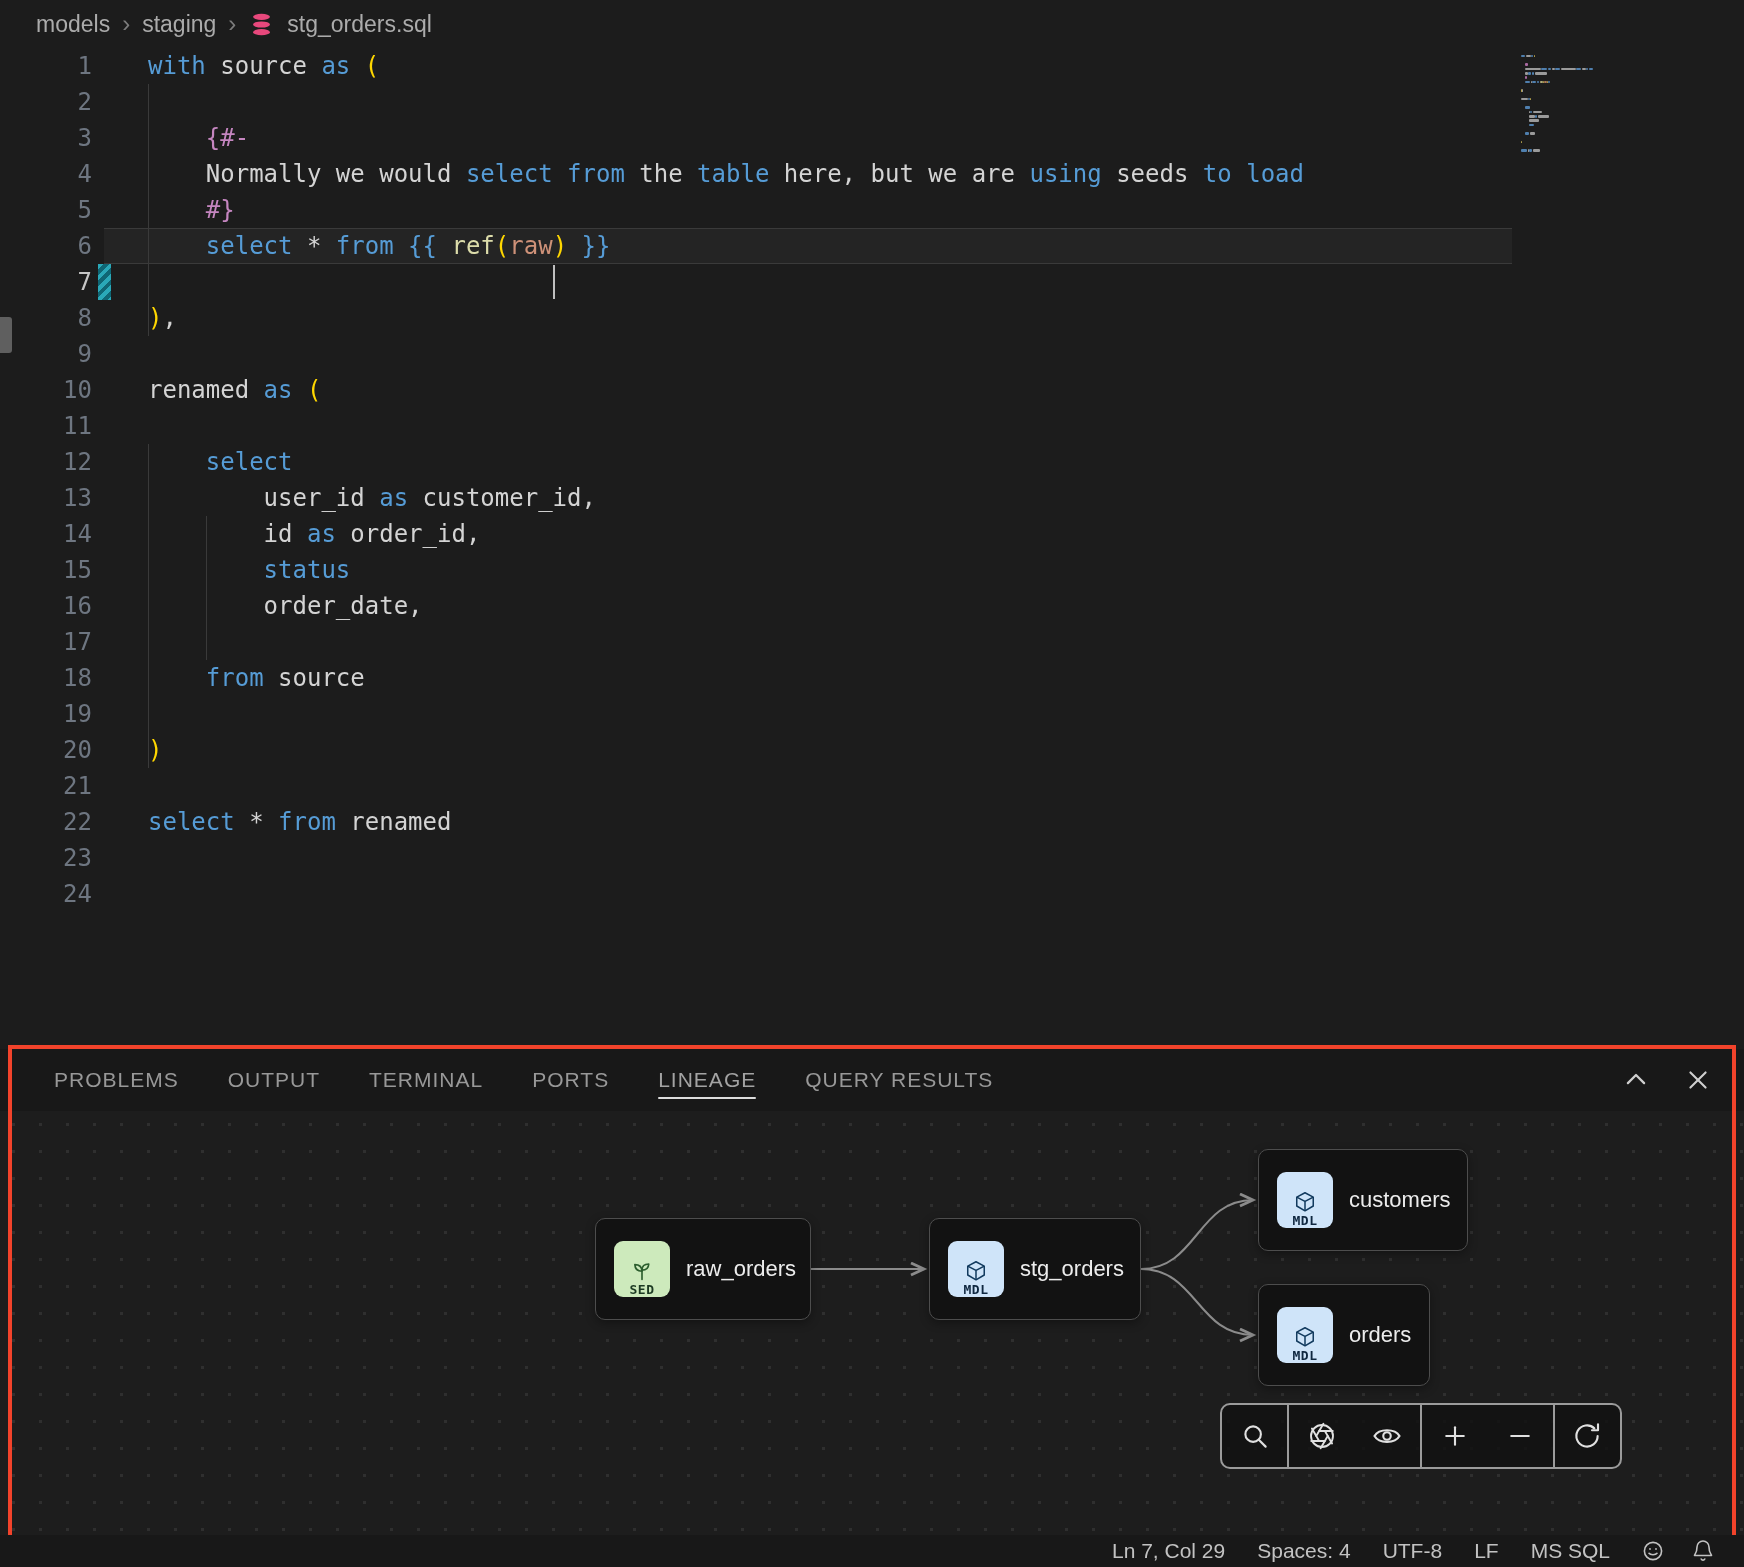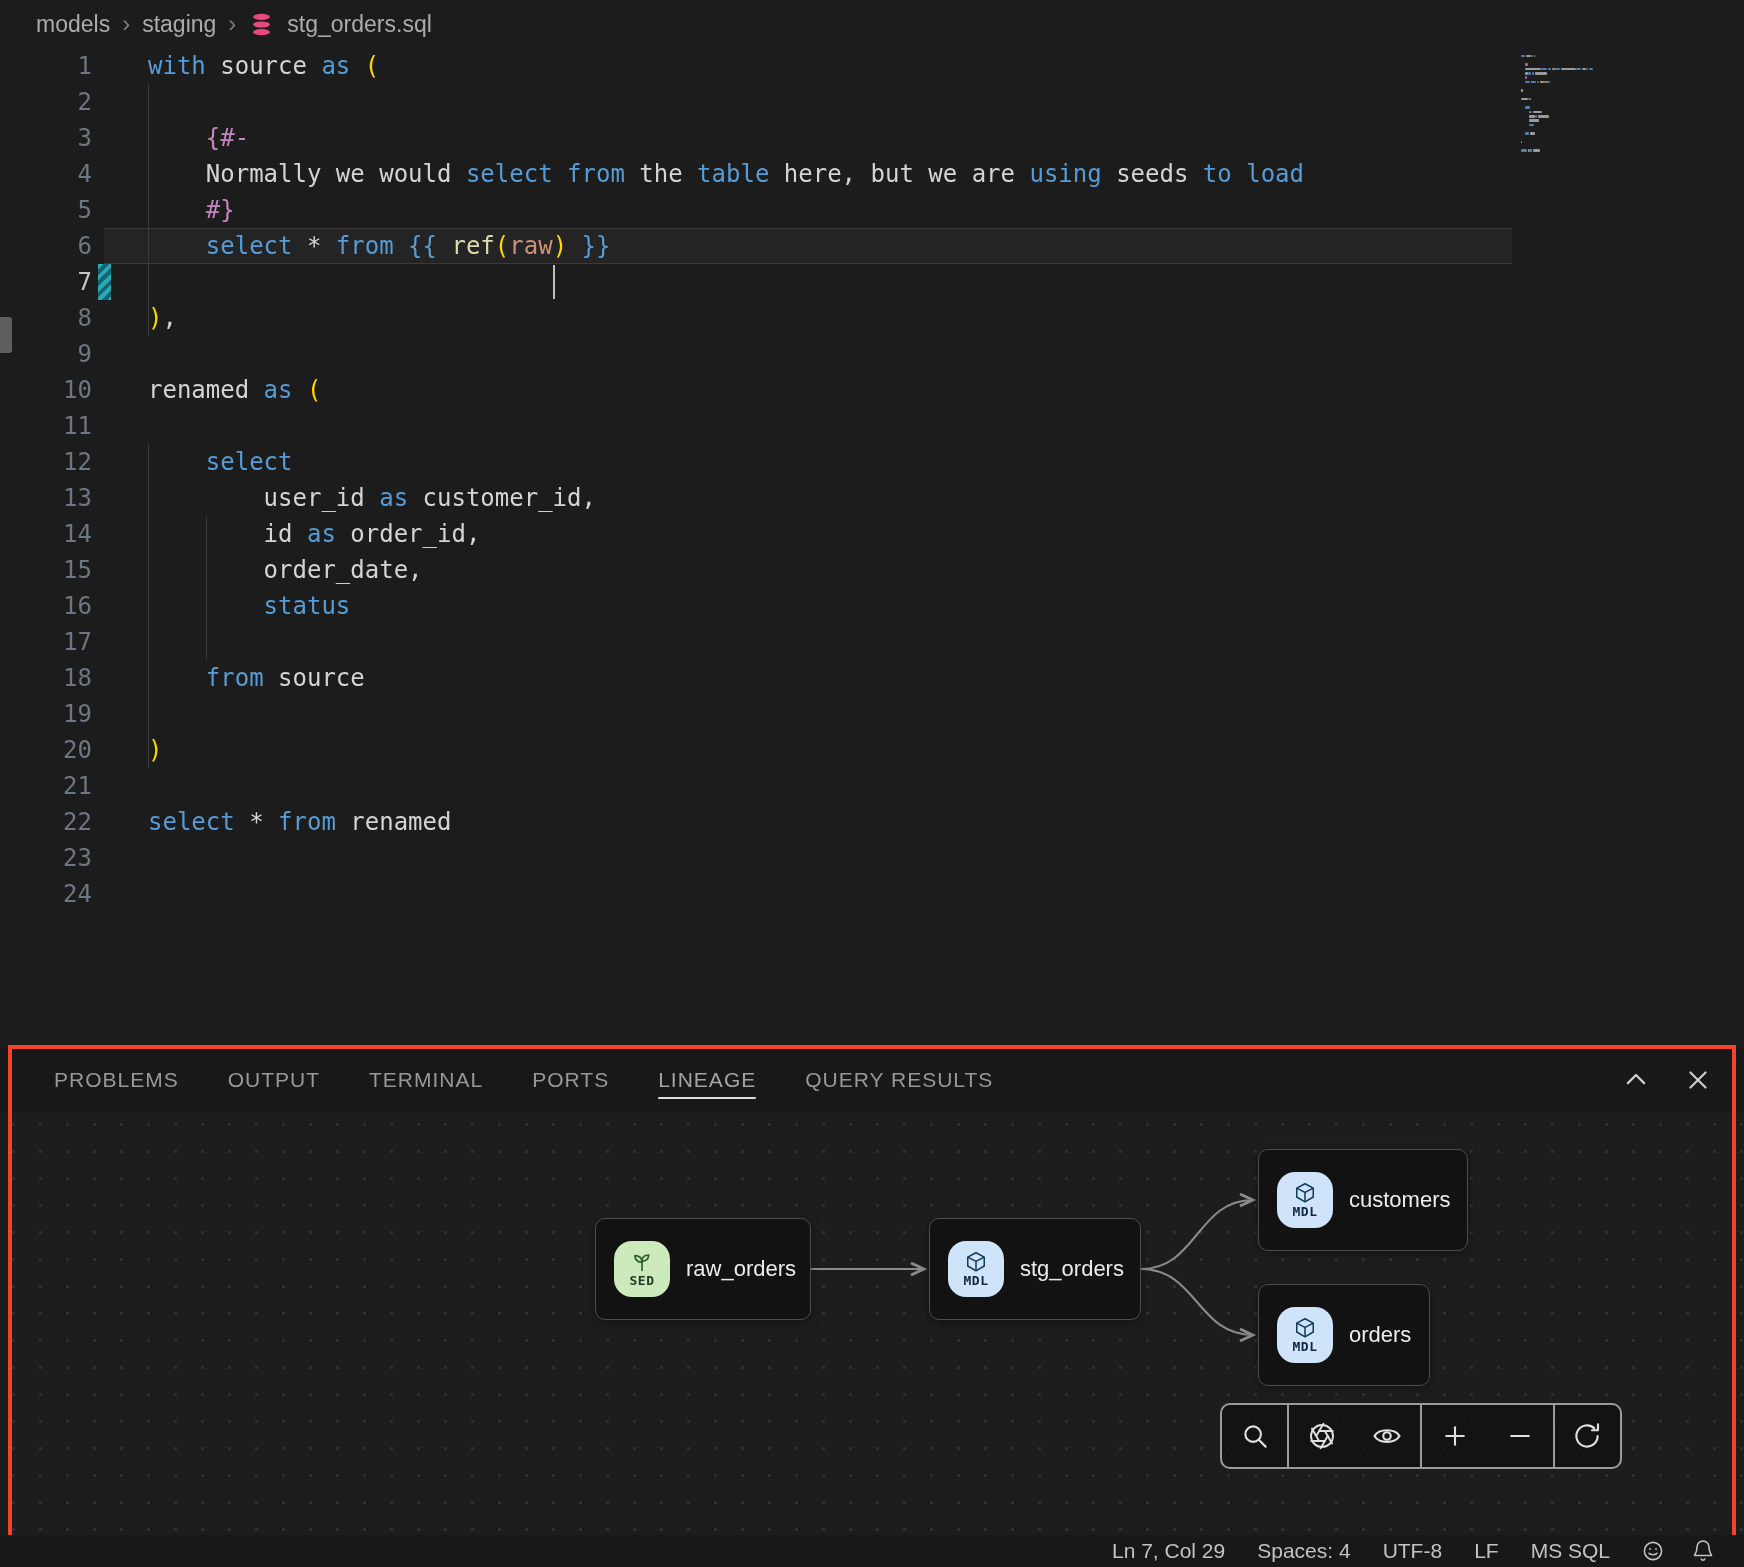--- a/index.html
+++ b/index.html
@@ -61,22 +61,22 @@
 
   .canvas { position:absolute; left:0; top:62px; width:1744px; height:424px; overflow:hidden;
     background-color:#1d1d1d;
     background-image:radial-gradient(circle,#2f2f2f 1.7px,transparent 1.9px);
     background-size:27px 27px; }
   #edges-svg { position:absolute; left:0; top:0; width:100%; height:100%; }
   .edge { fill:none; stroke:var(--edge,#8b8b8b); stroke-width:2; }
   .node { position:absolute; background:#121212; border:1.5px solid #4d4d4d; border-radius:10px;
     display:flex; align-items:center; gap:16px; padding:0 18px; cursor:pointer;
     box-shadow:0 3px 10px rgba(0,0,0,.35); }
-  .badge { width:56px; height:56px; border-radius:18px; flex:none;
-    display:flex; flex-direction:column; align-items:center; justify-content:center; }
+  .badge { width:56px; height:56px; border-radius:9px; flex:none;
+    display:flex; flex-direction:column; align-items:center; justify-content:flex-end; }
   .badge.seed  { background:var(--seedbg,#cdeabc); }
   .badge.model { background:var(--modelbg,#cfe4f9); }
   .badge-glyph { display:flex; height:24px; align-items:center; }
   .badge-label { font-family:"DejaVu Sans Mono", monospace; font-size:13px; font-weight:bold;
     color:#1c3а22; color:#1c3a22; letter-spacing:.5px; line-height:14px; }
   .badge.model .badge-label { color:#0f2740; }
   .node-label { font-size:22px; color:#ececec; white-space:nowrap; }
 
   .lin-toolbar { position:absolute; left:1220px; top:292px; width:402px; height:66px;
     border:2px solid #9b9b9b; border-radius:10px; display:flex; overflow:hidden;
@@ -161,22 +161,22 @@
           <div class="cl"><span class="tk-tx">    </span><span class="tk-jj">#}</span></div>
           <div class="cl curline"><span class="tk-tx">    </span><span class="tk-kw">select</span><span class="tk-tx"> * </span><span class="tk-kw">from</span><span class="tk-tx"> </span><span class="tk-kw">{{</span><span class="tk-tx"> </span><span class="tk-fn">ref</span><span class="tk-br">(</span><span class="tk-str">raw</span><span class="tk-br">)</span><span class="tk-tx"> </span><span class="tk-kw">}}</span></div>
           <div class="cl"></div>
           <div class="cl"><span class="tk-br">)</span><span class="tk-tx">,</span></div>
           <div class="cl"></div>
           <div class="cl"><span class="tk-tx">renamed </span><span class="tk-kw">as</span><span class="tk-tx"> </span><span class="tk-br">(</span></div>
           <div class="cl"></div>
           <div class="cl"><span class="tk-tx">    </span><span class="tk-kw">select</span></div>
           <div class="cl"><span class="tk-tx">        user_id </span><span class="tk-kw">as</span><span class="tk-tx"> customer_id,</span></div>
           <div class="cl"><span class="tk-tx">        id </span><span class="tk-kw">as</span><span class="tk-tx"> order_id,</span></div>
+          <div class="cl"><span class="tk-tx">        </span><span class="tk-kw">status</span></div>
           <div class="cl"><span class="tk-tx">        order_date,</span></div>
-          <div class="cl"><span class="tk-tx">        </span><span class="tk-kw">status</span></div>
           <div class="cl"></div>
           <div class="cl"><span class="tk-tx">    </span><span class="tk-kw">from</span><span class="tk-tx"> source</span></div>
           <div class="cl"></div>
           <div class="cl"><span class="tk-br">)</span></div>
           <div class="cl"></div>
           <div class="cl"><span class="tk-kw">select</span><span class="tk-tx"> * </span><span class="tk-kw">from</span><span class="tk-tx"> renamed</span></div>
           <div class="cl"></div>
         </div>
       <div class="cursor" style="top: 216px; left: 448.74px;"></div>
     </div>

